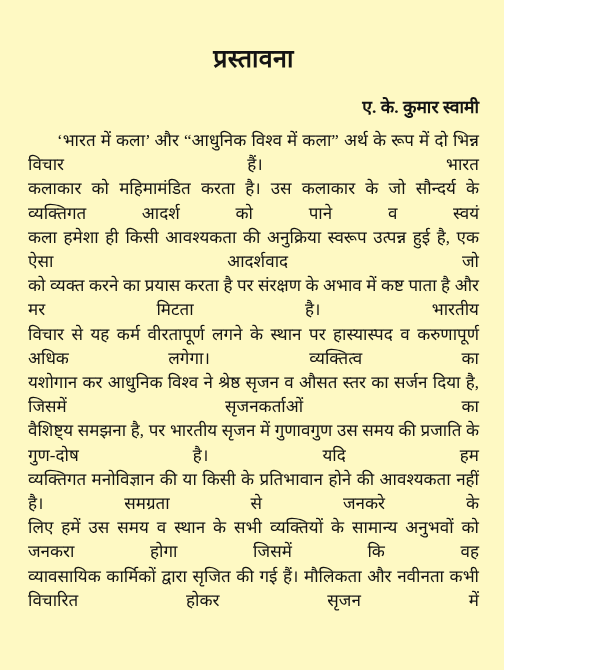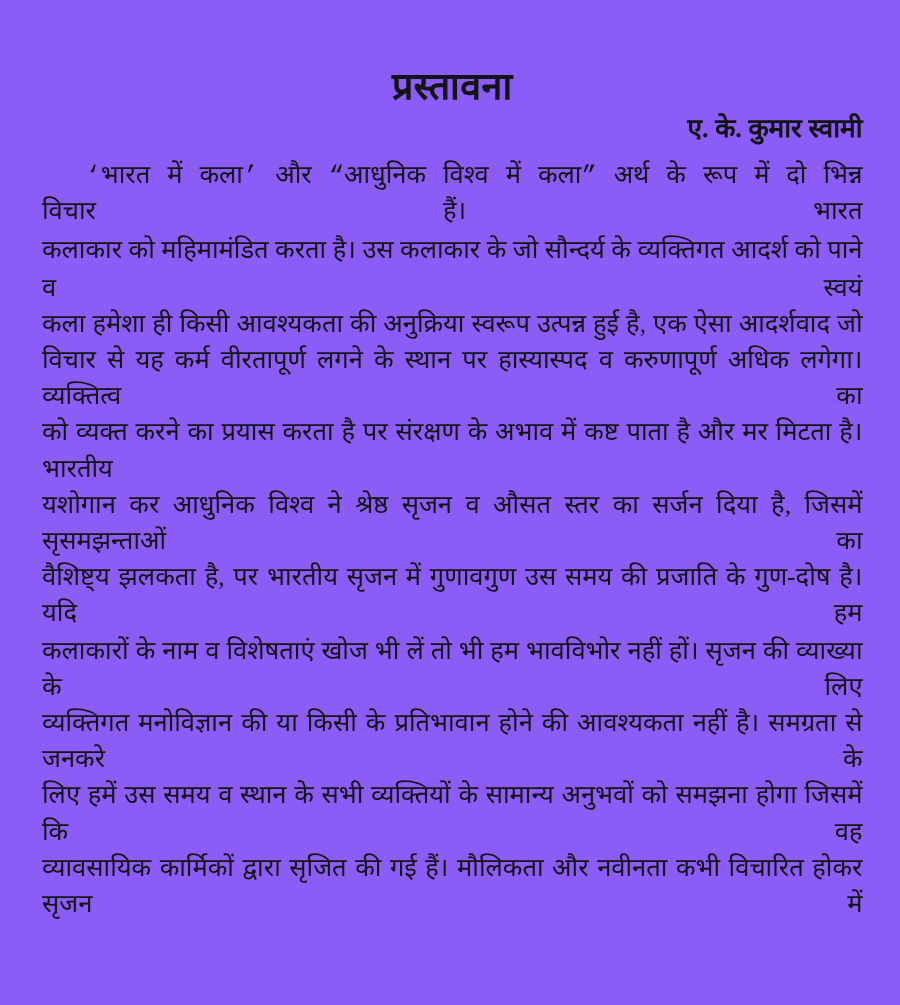--- a/index.html
+++ b/index.html
@@ -2,70 +2,69 @@
 <html lang="hi"><head>
 <meta charset="utf-8">
 <style>
   html, body {
     margin: 0;
     padding: 0;
     background: #ffffff;
   }
   .page {
     position: relative;
-    width: 600px;
+    width: 504px;
     height: 670px;
     box-sizing: border-box;
-    background: #8b5cf6;
+    background: #fef9c3;
     color: #141414;
     font-family: "Liberation Serif", "DejaVu Serif", serif;
     padding: 44px 25px 0 28px;
     overflow: hidden;
   }
   .doc-title {
     margin: 0;
     text-align: center;
     font-size: 25px;
     line-height: 30px;
     font-weight: 700;
     letter-spacing: 0.3px;
   }
   .doc-author {
+    margin-top: 22px;
     text-align: right;
     font-size: 17.5px;
     line-height: 22px;
     font-weight: 700;
   }
   .doc-body {
     margin-top: 11px;
     font-size: 17px;
   }
   .text-line {
     line-height: 24.2px;
     text-align: justify;
     text-align-last: justify;
     -moz-text-align-last: justify;
   }
   .text-line.first {
     text-indent: 29px;
-    font-family: Liberation Mono, monospace;
   }
 </style>
 </head>
 <body>
 
 <div class="page">
   <h1 class="doc-title">प्रस्तावना</h1>
   <div class="doc-author">ए. के. कुमार स्वामी</div>
   <div class="doc-body">
       <div class="text-line first">‘भारत में कला’ और “आधुनिक विश्व में कला” अर्थ के रूप में दो भिन्न विचार हैं। भारत</div>
       <div class="text-line">कलाकार को महिमामंडित करता है। उस कलाकार के जो सौन्दर्य के व्यक्तिगत आदर्श को पाने व स्वयं</div>
       <div class="text-line">कला हमेशा ही किसी आवश्यकता की अनुक्रिया स्वरूप उत्पन्न हुई है, एक ऐसा आदर्शवाद जो</div>
+      <div class="text-line">को व्यक्त करने का प्रयास करता है पर संरक्षण के अभाव में कष्ट पाता है और मर मिटता है। भारतीय</div>
       <div class="text-line">विचार से यह कर्म वीरतापूर्ण लगने के स्थान पर हास्यास्पद व करुणापूर्ण अधिक लगेगा। व्यक्तित्व का</div>
-      <div class="text-line">को व्यक्त करने का प्रयास करता है पर संरक्षण के अभाव में कष्ट पाता है और मर मिटता है। भारतीय</div>
-      <div class="text-line">यशोगान कर आधुनिक विश्व ने श्रेष्ठ सृजन व औसत स्तर का सर्जन दिया है, जिसमें सृसमझन्ताओं का</div>
-      <div class="text-line">वैशिष्ट्य झलकता है, पर भारतीय सृजन में गुणावगुण उस समय की प्रजाति के गुण-दोष है। यदि हम</div>
-      <div class="text-line">कलाकारों के नाम व विशेषताएं खोज भी लें तो भी हम भावविभोर नहीं हों। सृजन की व्याख्या के लिए</div>
+      <div class="text-line">यशोगान कर आधुनिक विश्व ने श्रेष्ठ सृजन व औसत स्तर का सर्जन दिया है, जिसमें सृजनकर्ताओं का</div>
+      <div class="text-line">वैशिष्ट्य समझना है, पर भारतीय सृजन में गुणावगुण उस समय की प्रजाति के गुण-दोष है। यदि हम</div>
       <div class="text-line">व्यक्तिगत मनोविज्ञान की या किसी के प्रतिभावान होने की आवश्यकता नहीं है। समग्रता से जनकरे के</div>
-      <div class="text-line">लिए हमें उस समय व स्थान के सभी व्यक्तियों के सामान्य अनुभवों को समझना होगा जिसमें कि वह</div>
+      <div class="text-line">लिए हमें उस समय व स्थान के सभी व्यक्तियों के सामान्य अनुभवों को जनकरा होगा जिसमें कि वह</div>
       <div class="text-line">व्यावसायिक कार्मिकों द्वारा सृजित की गई हैं। मौलिकता और नवीनता कभी विचारित होकर सृजन में</div>
     </div>
 </div>
 
 </body></html>

